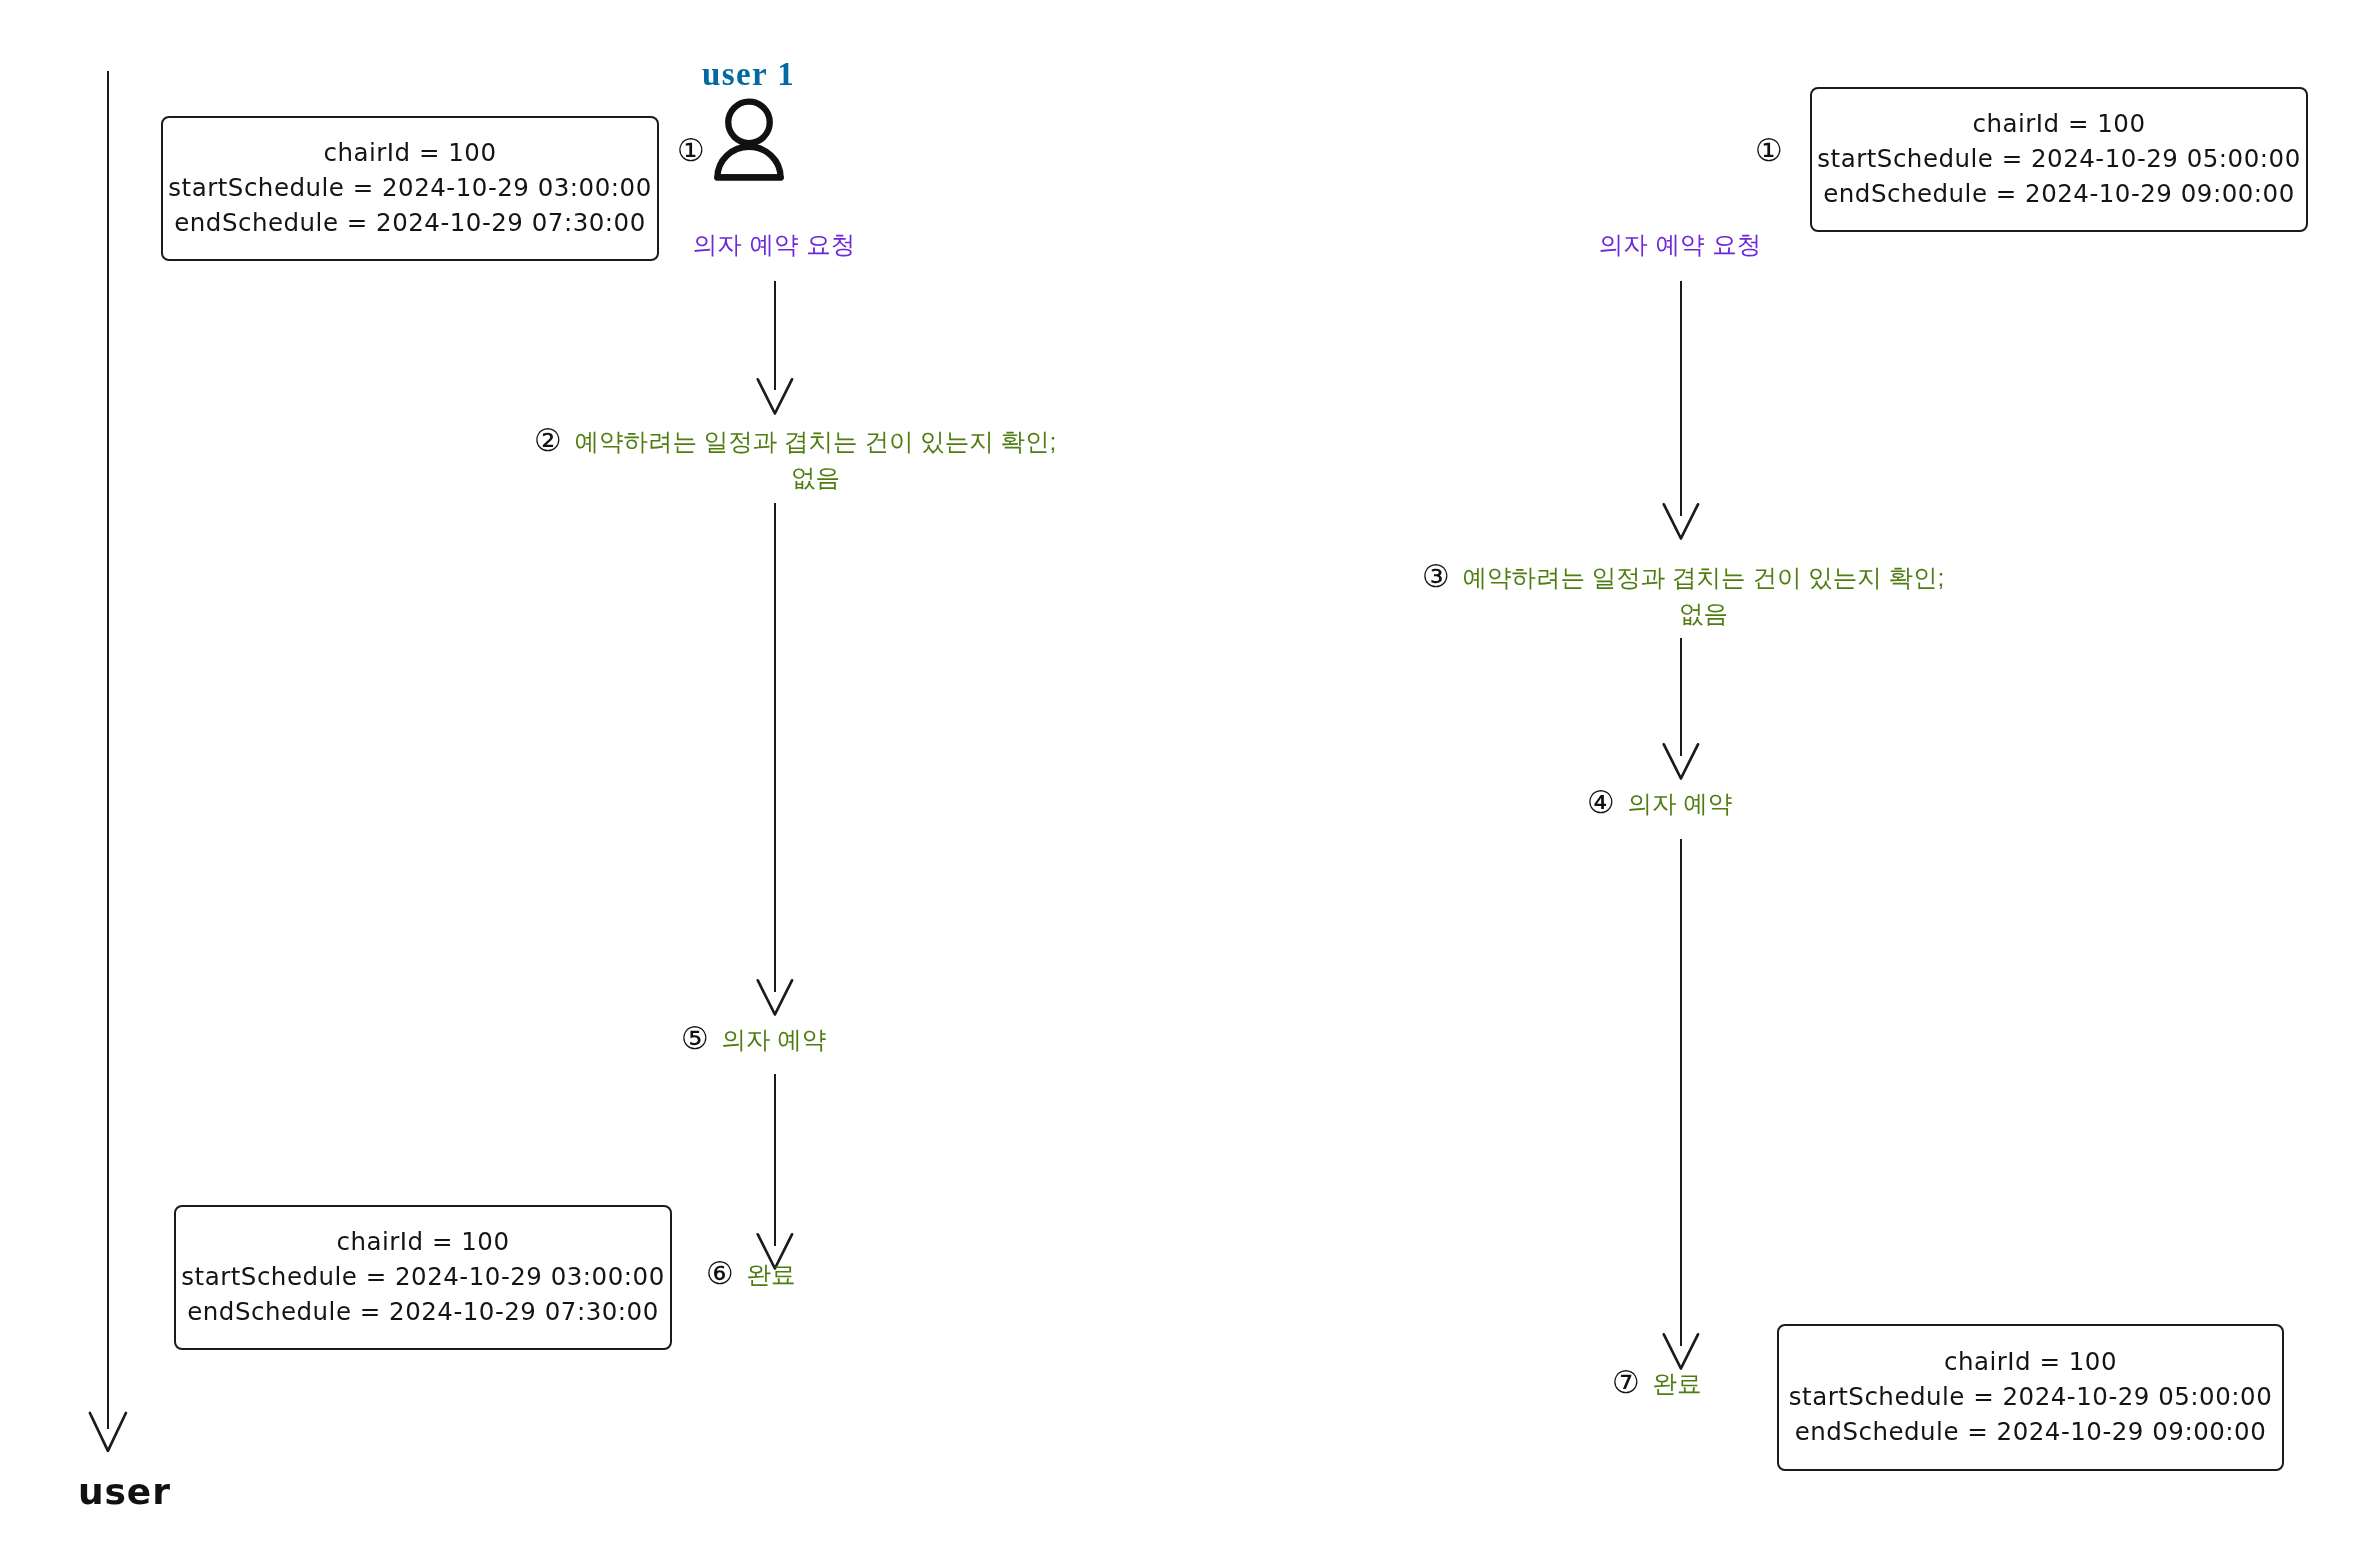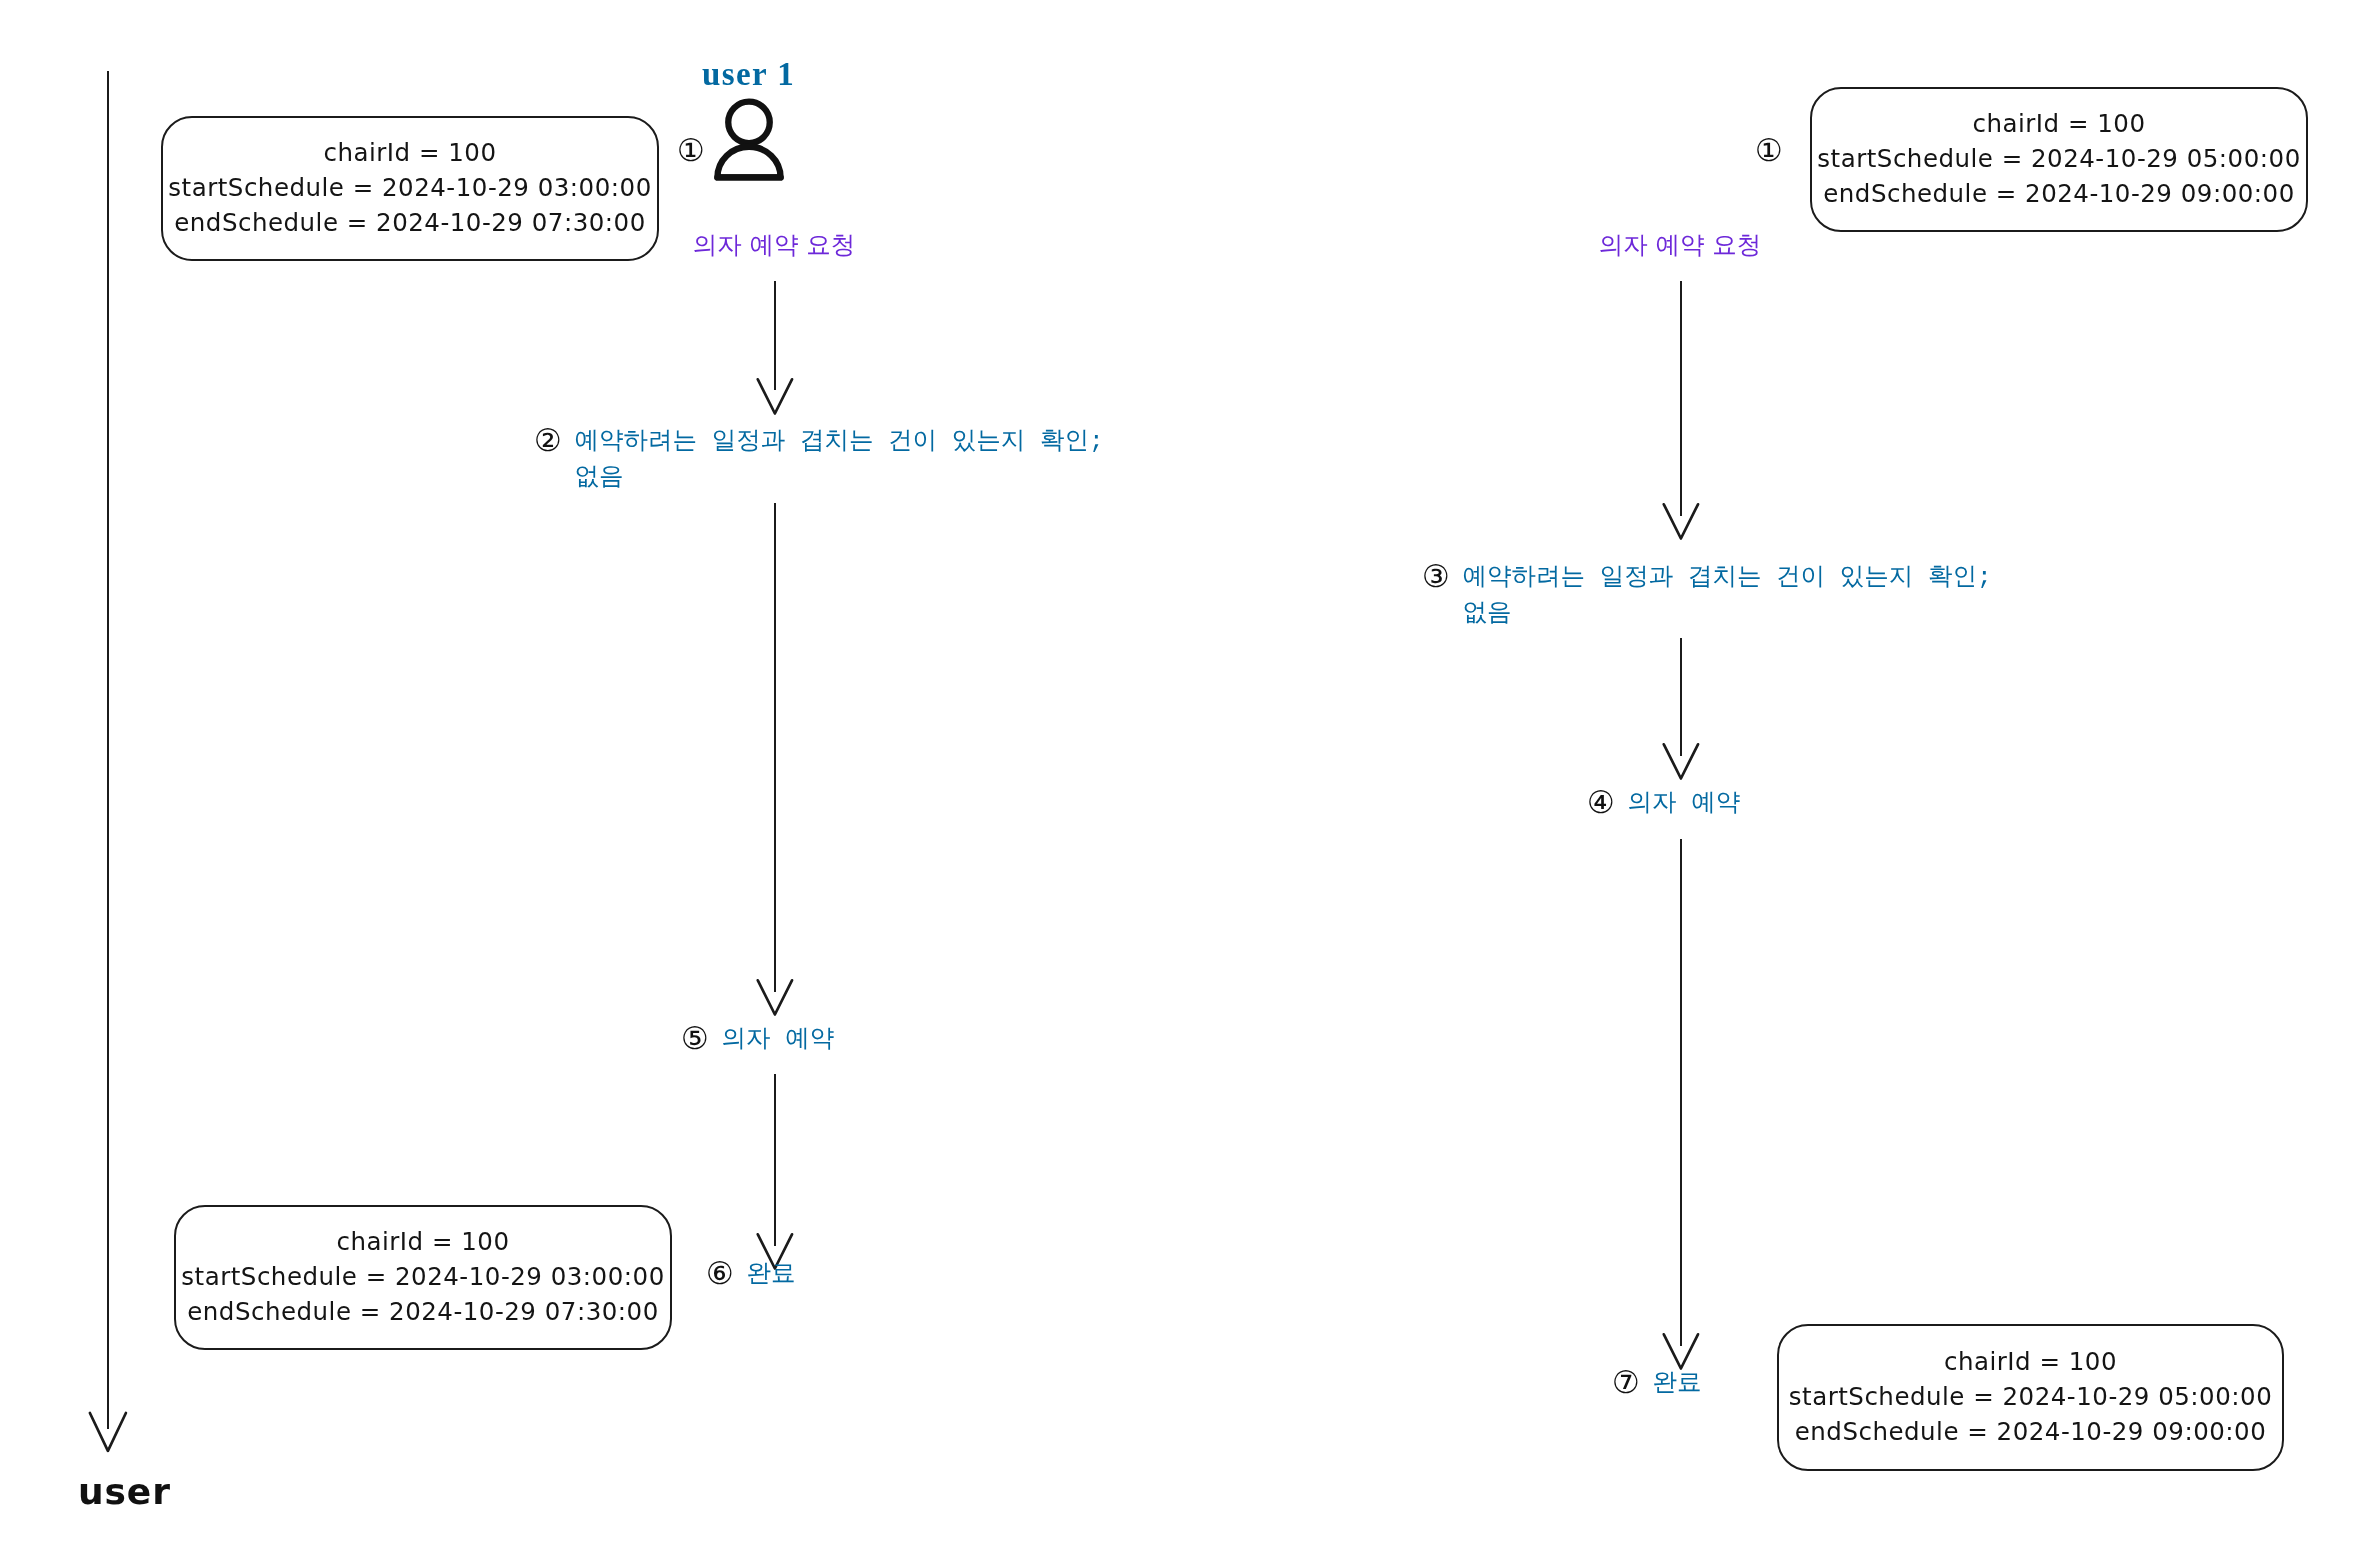--- a/index.html
+++ b/index.html
@@ -13,21 +13,21 @@
     height: 1567px;
     background: #ffffff;
     font-family: "DejaVu Sans", sans-serif;
     overflow: hidden;
   }
 
   
   .info-box {
     position: absolute;
     border: 2.7px solid #1b1b1b;
-    border-radius: 31px;
+    border-radius: 8px;
     background: #ffffff;
     box-sizing: border-box;
     display: flex;
     flex-direction: column;
     align-items: center;
     justify-content: center;
     padding: 12.7px 23.5px;
   }
   .info-line {
     font-family: "DejaVu Sans", sans-serif;
@@ -65,24 +65,25 @@
     white-space: nowrap;
   }
   .step-num {
     font-family: "DejaVu Sans", sans-serif;
     font-size: 31px;
     line-height: 1.05;
     color: #111111;
     margin-right: 12.7px;
   }
   .step-text {
-    font-family: Liberation Mono, monospace;
+    font-family: Liberation Sans, sans-serif;
     font-size: 24.5px;
-    color: #0369a1;
+    color: #4d7c0f;
     line-height: 1.45;
+    text-align: center;
   }
   .step-text .l2 { display: block; }
 
   
   .caption {
     position: absolute;
     font-family: "DejaVu Sans", sans-serif;
     font-size: 24.5px;
     color: #6d28d9;
     white-space: nowrap;

